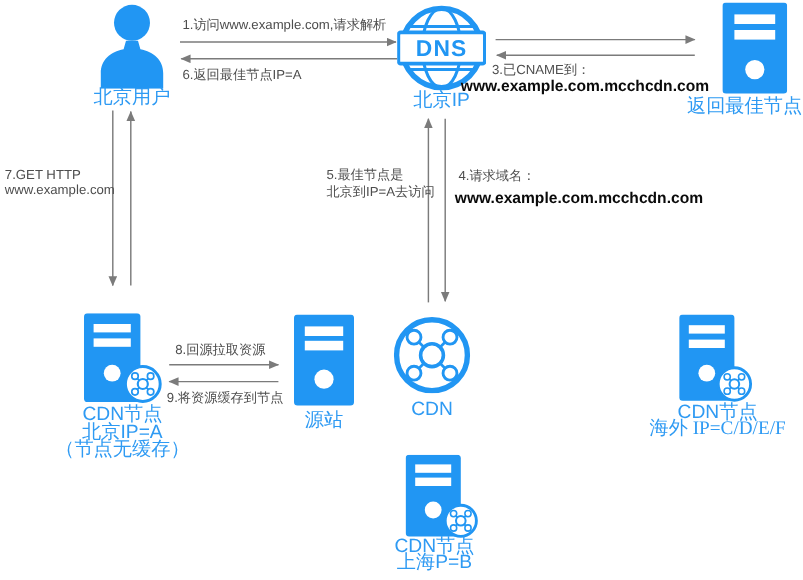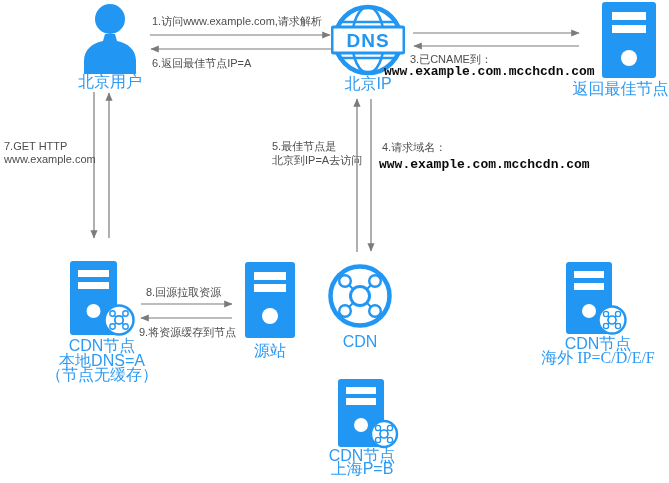--- a/index.html
+++ b/index.html
@@ -1,21 +1,21 @@
 <!DOCTYPE html>
 <html><head>
 <meta charset="utf-8">
 <style>
   html,body{margin:0;padding:0;background:#fff;}
   .stage{position:relative;width:669px;height:483px;background:#fff;overflow:hidden;
          font-family:"Liberation Sans","DejaVu Sans",sans-serif;}
   .layer{position:absolute;left:0;top:0;}
   .icon{position:absolute;}
   .step{position:absolute;font-size:11px;line-height:13px;color:#4d4d4d;white-space:nowrap;}
-  .domain{position:absolute;font-size:13px;font-weight:bold;color:#0a0a0a;white-space:nowrap;font-family:Liberation Mono, monospace;}
+  .domain{position:absolute;font-size:13px;font-weight:bold;color:#0a0a0a;white-space:nowrap;}
   .nlabel{position:absolute;font-size:16px;line-height:14px;color:#2e9af3;white-space:nowrap;
           transform:translateX(-50%);}
   .nlabel.serif{font-family:"Liberation Serif","DejaVu Serif",serif;}
 </style>
 </head>
 <body>
 
 <div class="stage">
 
   <svg class="layer" width="669" height="483">
@@ -78,21 +78,21 @@
       <circle cx="49" cy="59" r="4.2" fill="#fff" stroke="#2196F3" stroke-width="1.8"></circle>
       <g fill="#fff" stroke="#2196F3" stroke-width="1.4">
         <circle cx="42.5" cy="52.5" r="2.7"></circle>
           <circle cx="55.5" cy="52.5" r="2.7"></circle>
         <circle cx="42.5" cy="65.5" r="2.7"></circle>
           <circle cx="55.5" cy="65.5" r="2.7"></circle>
       </g>
     </g>
   </svg>
   <div class="nlabel" style="left:102px;top:339px">CDN节点</div>
-  <div class="nlabel" style="left:102px;top:354px">本地DNS=A</div>
+  <div class="nlabel" style="left:102px;top:354px">北京IP=A</div>
   <div class="nlabel" style="left:102px;top:368px">（节点无缓存）</div>
 
   <svg class="icon" style="left:245px;top:262px" width="52" height="78">
     <rect x="0" y="0" width="50" height="76" rx="3" fill="#2196F3"></rect>
     <rect x="9" y="10" width="32" height="8" fill="#fff"></rect>
     <rect x="9" y="22" width="32" height="8" fill="#fff"></rect>
     <circle cx="25" cy="54" r="8" fill="#fff"></circle>
   </svg>
   <div class="nlabel" style="left:270px;top:344px">源站</div>
 

